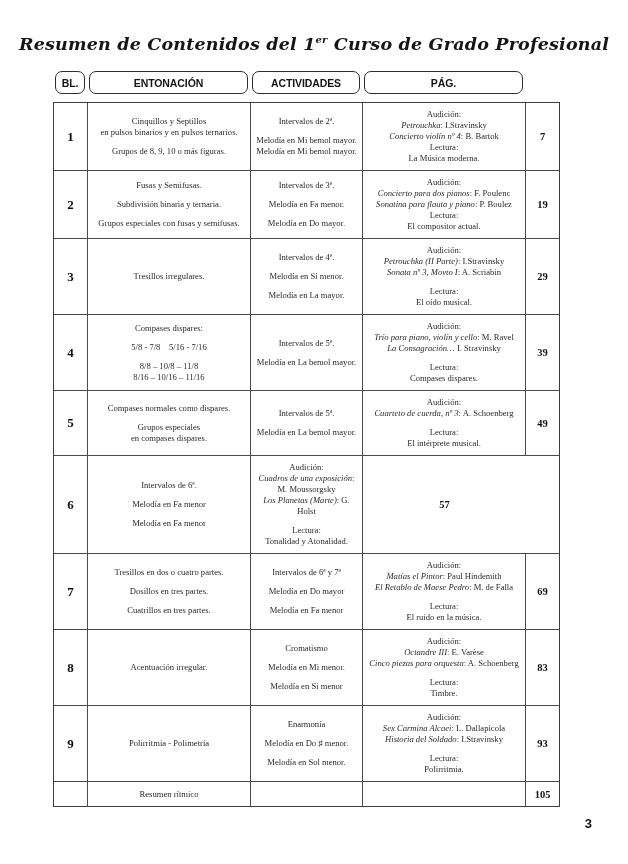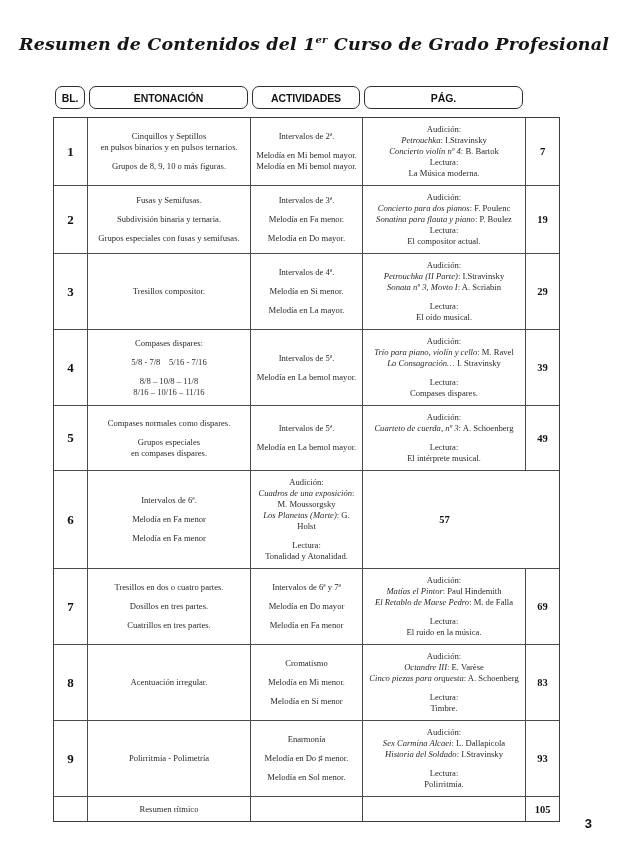--- a/index.html
+++ b/index.html
@@ -42,21 +42,20 @@
     border: 1.4px solid #2e2e2e;
     border-radius: 7px;
     height: 21px;
     display: flex; align-items: center; justify-content: center;
     font-family: "Liberation Sans", sans-serif;
     font-weight: bold;
     font-size: 10.5px;
     letter-spacing: -0.1px;
     color: #141414;
     background: #ffffff;
-    margin-top: 15px;
   }
 
   
   .table {
     border: 1.5px solid #3d3d3d;
     background: #ffffff;
   }
   .trow { border-bottom: 1px solid #4a4a4a; }
   .trow:last-child { border-bottom: none; }
   .cell {
@@ -162,21 +161,21 @@
           <div class="line"><span class="it">Concierto para dos pianos</span><span>: F. Poulenc</span></div>
           <div class="line"><span class="it">Sonatina para flauta y piano</span><span>: P. Boulez</span></div>
           <div class="line"><span>Lectura:</span></div>
           <div class="line"><span>El compositor actual.</span></div>
         </div>
         <div class="cell pag">19</div>
       </div>
       <div class="trow grid-cols">
         <div class="cell bl">3</div>
         <div class="cell txt">
-          <div class="line">Tresillos compositor.</div>
+          <div class="line">Tresillos irregulares.</div>
         </div>
         <div class="cell txt">
           <div class="line">Intervalos de 4ª.</div>
           <div class="gap"></div>
           <div class="line">Melodía en Si menor.</div>
           <div class="gap"></div>
           <div class="line">Melodía en La mayor.</div>
         </div>
         <div class="cell txt">
           <div class="line"><span>Audición:</span></div>

